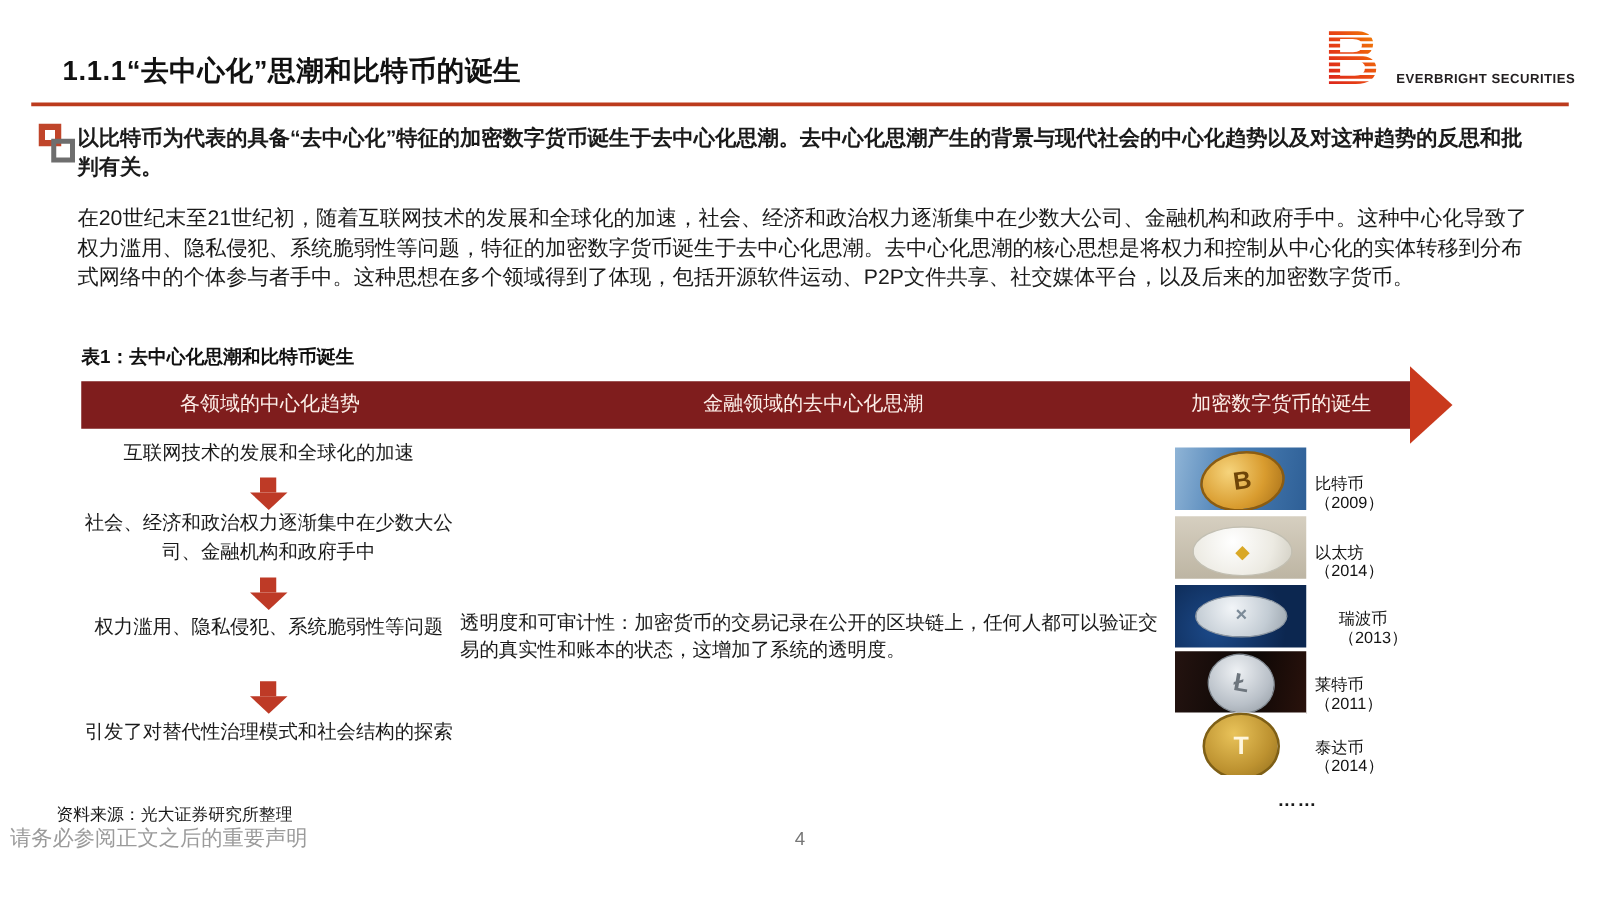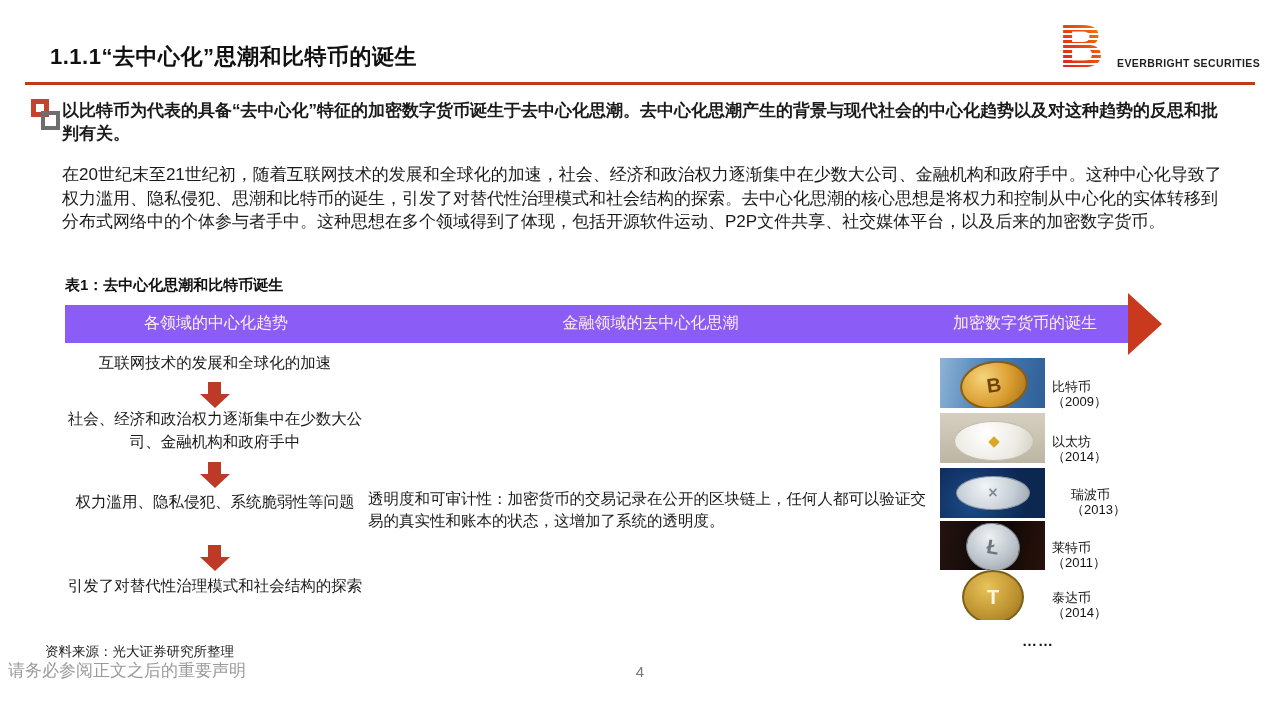--- a/index.html
+++ b/index.html
@@ -17,21 +17,21 @@
   
   .bullet{position:absolute;left:31px;top:99px;width:34px;height:34px;}
   .sq-red{position:absolute;left:0;top:0;width:18px;height:18px;border:5px solid #c0452a;box-sizing:border-box;}
   .sq-gray{position:absolute;left:10px;top:12px;width:19px;height:19px;border:4px solid #6e6e6e;box-sizing:border-box;background:transparent;}
 
   .lead{position:absolute;left:62px;top:99px;width:1156px;font-size:17px;line-height:23px;font-weight:bold;margin:0;}
   .bodytext{position:absolute;left:62px;top:163px;width:1168px;font-size:17px;line-height:23.5px;margin:0;}
 
   
   .caption{position:absolute;left:65px;top:276px;font-size:15px;font-weight:bold;color:#111;}
-  .band{position:absolute;left:65px;top:305px;width:1063px;height:38px;background:#8b5cf6;font-family:Liberation Mono, monospace;}
+  .band{position:absolute;left:65px;top:305px;width:1063px;height:38px;background:#7f1d1d;}
   .band-head{position:absolute;top:0;height:38px;line-height:38px;text-align:center;color:#fceee8;font-size:16px;}
   .bh1{left:1px;width:300px;}
   .bh2{left:303px;width:565px;}
   .bh3{left:860px;width:200px;}
   .band-tip{position:absolute;left:1128px;top:293px;width:0;height:0;border-top:31px solid transparent;border-bottom:31px solid transparent;border-left:34px solid #c9391d;}
 
   
   .lcell{position:absolute;left:66px;width:298px;text-align:center;font-size:15.5px;line-height:23px;}
   .li1{top:351px;} .li2{top:407px;} .li3{top:490px;} .li4{top:574px;}
   .darrow{position:absolute;left:200px;width:30px;height:26px;}
@@ -99,21 +99,21 @@
     <div class="logo-en">EVERBRIGHT SECURITIES</div>
   </div>
 
   <div class="rule"></div>
 
   <div class="bullet">
     <span class="sq-red"></span>
     <span class="sq-gray"></span>
   </div>
   <p class="lead">以比特币为代表的具备“去中心化”特征的加密数字货币诞生于去中心化思潮。去中心化思潮产生的背景与现代社会的中心化趋势以及对这种趋势的反思和批判有关。</p>
-  <p class="bodytext">在20世纪末至21世纪初，随着互联网技术的发展和全球化的加速，社会、经济和政治权力逐渐集中在少数大公司、金融机构和政府手中。这种中心化导致了权力滥用、隐私侵犯、思潮和比特币的诞生，引发了对替代性治理模式和社会结构的探索。去中心化思潮的核心思想是将权力和控制从中心化的实体转移到分布式网络中的个体参与者手中。这种思想在多个领域得到了体现，包括开源软件运动、P2P文件共享、社交媒体平台，以及后来的加密数字货币。</p>
+  <p class="bodytext">在20世纪末至21世纪初，随着互联网技术的发展和全球化的加速，社会、经济和政治权力逐渐集中在少数大公司、金融机构和政府手中。这种中心化导致了权力滥用、隐私侵犯、系统脆弱性等问题，特征的加密数字货币诞生于去中心化思潮。去中心化思潮的核心思想是将权力和控制从中心化的实体转移到分布式网络中的个体参与者手中。这种思想在多个领域得到了体现，包括开源软件运动、P2P文件共享、社交媒体平台，以及后来的加密数字货币。</p>
 
   <div class="caption">表1：去中心化思潮和比特币诞生</div>
 
   <div class="band">
     <span class="band-head bh1">各领域的中心化趋势</span>
     <span class="band-head bh2">金融领域的去中心化思潮</span>
     <span class="band-head bh3">加密数字货币的诞生</span>
   </div>
   <div class="band-tip"></div>
 

